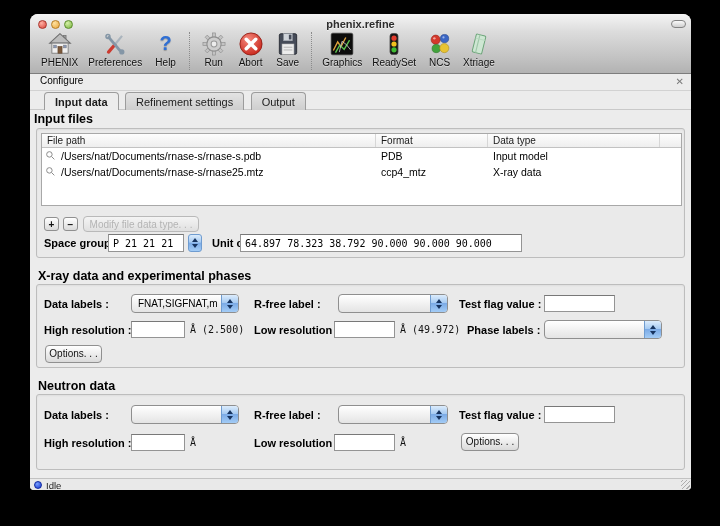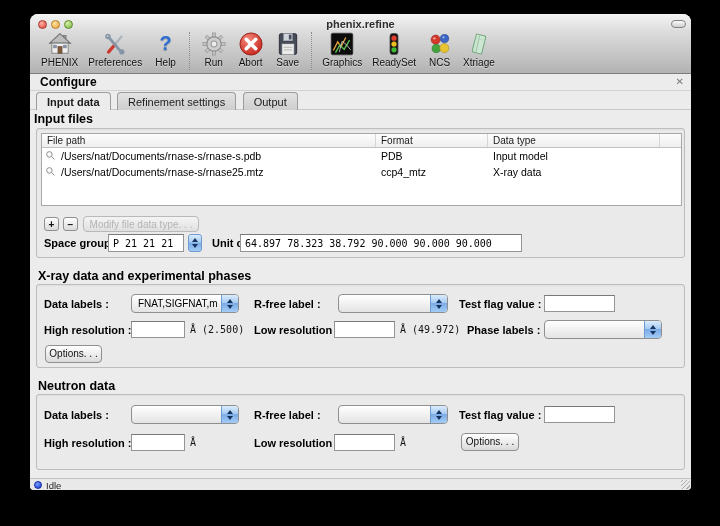--- a/index.html
+++ b/index.html
@@ -27,28 +27,28 @@
   .toolbar { position:absolute; left:6px; top:16px; right:2px; height:44px;
              display:flex; align-items:flex-start; }
   .tb-item { display:flex; flex-direction:column; align-items:center; padding:0 5px; }
   .tb-icon { width:27px; height:27px; display:flex; align-items:center; justify-content:center; }
   .tb-label { font-size:10px; color:#111; margin-top:0; white-space:nowrap;
               text-shadow:0 1px 0 rgba(255,255,255,.45); }
   .tb-sep { border-left:1px dotted #8b8b8b; height:38px; margin:2px 5px 0; }
 
   
   .configbar { position:absolute; left:0; top:60px; right:0; height:17px; border-bottom:1px solid #d2d2d2; }
-  .config-title { position:absolute; left:10px; top:1px; font-size:12px; font-weight:bold; color:#000; }
+  .config-title { position:absolute; left:10px; top:1px; font-size:10px; font-weight:normal; color:#000; }
   .config-close { position:absolute; right:7px; top:2px; font-size:10px; color:#7a7a7a; cursor:default; }
 
   .tabbar { position:absolute; left:0; top:78px; right:0; height:18px; border-bottom:1px solid #c9c9c9; }
   .tab { position:relative; display:inline-block; height:18px; padding:3px 10px 0; margin-left:2px;
          font-size:11px; color:#1c1c1c; border:1px solid #9c9c9c; border-bottom:none;
          border-radius:4px 4px 0 0; background:linear-gradient(#e3e3e3,#cecece); }
-  .tab:first-child { margin-left:6px; }
+  .tab:first-child { margin-left:14px; }
   .tab.selected { font-weight:bold; background:#ececec; }
 
   .section-h { position:absolute; font-size:12.5px; font-weight:bold; color:#000; white-space:nowrap; }
 
   .groupbox { position:absolute; left:6px; width:649px; border:1px solid #bdbdbd; border-radius:3px;
               background:#eaeaea; box-shadow:inset 0 1px 2px rgba(0,0,0,.05); }
 
   
   .ftable { position:absolute; left:4px; top:4px; width:641px; height:73px; background:#fff;
             border:1px solid #a8a8a8; overflow:hidden; }

